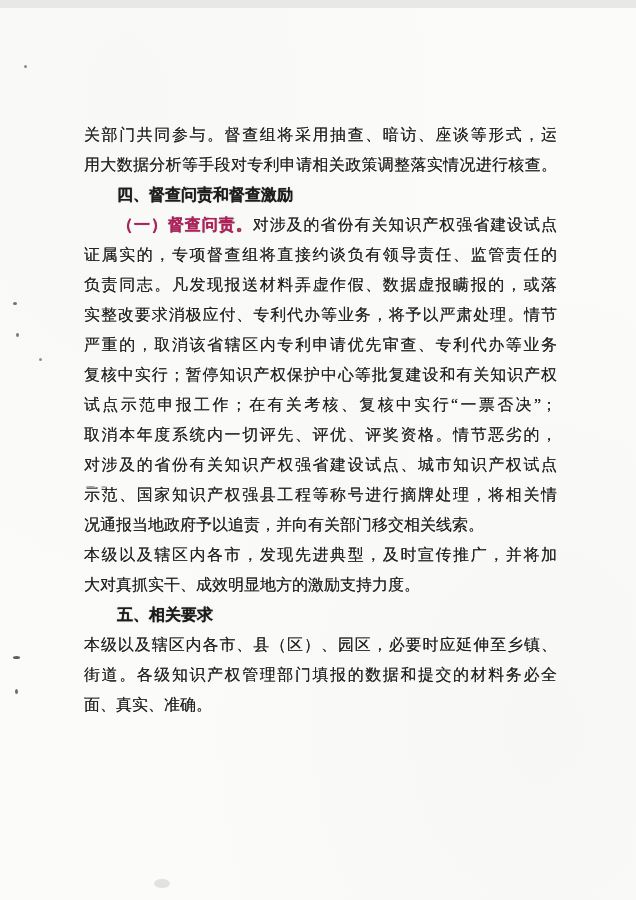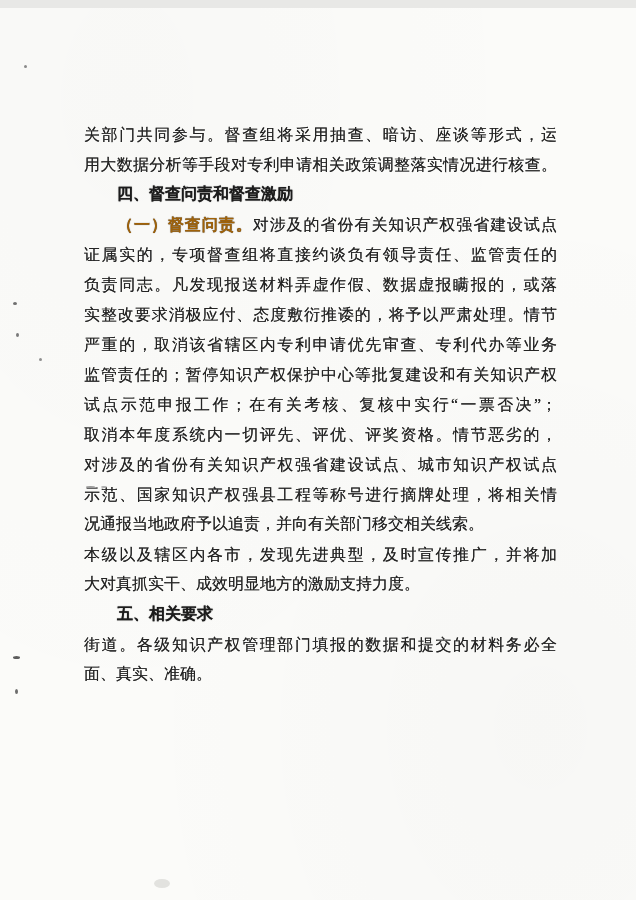--- a/index.html
+++ b/index.html
@@ -33,64 +33,64 @@
     text-shadow:0 0 0.6px rgba(30,30,30,0.75);
     white-space:normal;
     overflow:visible;
   }
   .line.full{
     text-align-last:justify;
     -moz-text-align-last:justify;
   }
   .line.short{
     text-align-last:left;
-    font-family:Liberation Mono, monospace;
     -moz-text-align-last:left;
   }
   .line.indent{ text-indent:33px; }
   .line.heading{
     font-weight:bold;
     color:#1c1c1c;
     text-shadow:0 0 0.8px rgba(20,20,20,0.9);
     text-align-last:left;
     -moz-text-align-last:left;
   }
   .line .lead{
     font-weight:bold;
-    color:#a16207;
+    color:#be185d;
     text-shadow:0 0 0.8px rgba(20,20,20,0.85);
   }
   .artifact{
     position:absolute;
     border-radius:50%;
     pointer-events:none;
   }
 </style>
 </head>
 <body>
 
 <div class="page">
   <div class="text-block">
       <div class="line full">关部门共同参与。督查组将采用抽查、暗访、座谈等形式，运</div>
       <div class="line full">用大数据分析等手段对专利申请相关政策调整落实情况进行核查。</div>
       <div class="line heading indent short">四、督查问责和督查激励</div>
       <div class="line indent full"><span class="lead">（一）督查问责。</span><span>对涉及的省份有关知识产权强省建设试点</span></div>
       <div class="line full">证属实的，专项督查组将直接约谈负有领导责任、监管责任的</div>
       <div class="line full">负责同志。凡发现报送材料弄虚作假、数据虚报瞒报的，或落</div>
-      <div class="line full">实整改要求消极应付、态度敷衍推诿的，将予以严肃处理。情节</div>
+      <div class="line full">实整改要求消极应付、专利代办等业务，将予以严肃处理。情节</div>
       <div class="line full">严重的，取消该省辖区内专利申请优先审查、专利代办等业务</div>
-      <div class="line full">监管责任的；暂停知识产权保护中心等批复建设和有关知识产权</div>
+      <div class="line full">复核中实行；暂停知识产权保护中心等批复建设和有关知识产权</div>
       <div class="line full">试点示范申报工作；在有关考核、复核中实行“一票否决”；</div>
       <div class="line full">取消本年度系统内一切评先、评优、评奖资格。情节恶劣的，</div>
       <div class="line full">对涉及的省份有关知识产权强省建设试点、城市知识产权试点</div>
       <div class="line full">示范、国家知识产权强县工程等称号进行摘牌处理，将相关情</div>
       <div class="line short">况通报当地政府予以追责，并向有关部门移交相关线索。</div>
       <div class="line full">本级以及辖区内各市，发现先进典型，及时宣传推广，并将加</div>
       <div class="line short">大对真抓实干、成效明显地方的激励支持力度。</div>
       <div class="line heading indent short">五、相关要求</div>
+      <div class="line full">本级以及辖区内各市、县（区）、园区，必要时应延伸至乡镇、</div>
       <div class="line full">街道。各级知识产权管理部门填报的数据和提交的材料务必全</div>
       <div class="line short">面、真实、准确。</div>
     </div>
   <div id="artifacts-layer">
       <span class="artifact" style="left: 24px; top: 57px; width: 3px; height: 3px; background: rgb(138, 138, 138);"></span>
       <span class="artifact" style="left: 13px; top: 294px; width: 4px; height: 3px; background: rgb(111, 111, 111);"></span>
       <span class="artifact" style="left: 16px; top: 325px; width: 3px; height: 4px; background: rgb(122, 122, 122);"></span>
       <span class="artifact" style="left: 39px; top: 350px; width: 3px; height: 3px; background: rgb(143, 143, 143);"></span>
       <span class="artifact" style="left: 86px; top: 478px; width: 9px; height: 2px; background: rgb(154, 154, 154);"></span>
       <span class="artifact" style="left: 101px; top: 478px; width: 6px; height: 2px; background: rgb(171, 171, 171);"></span>

